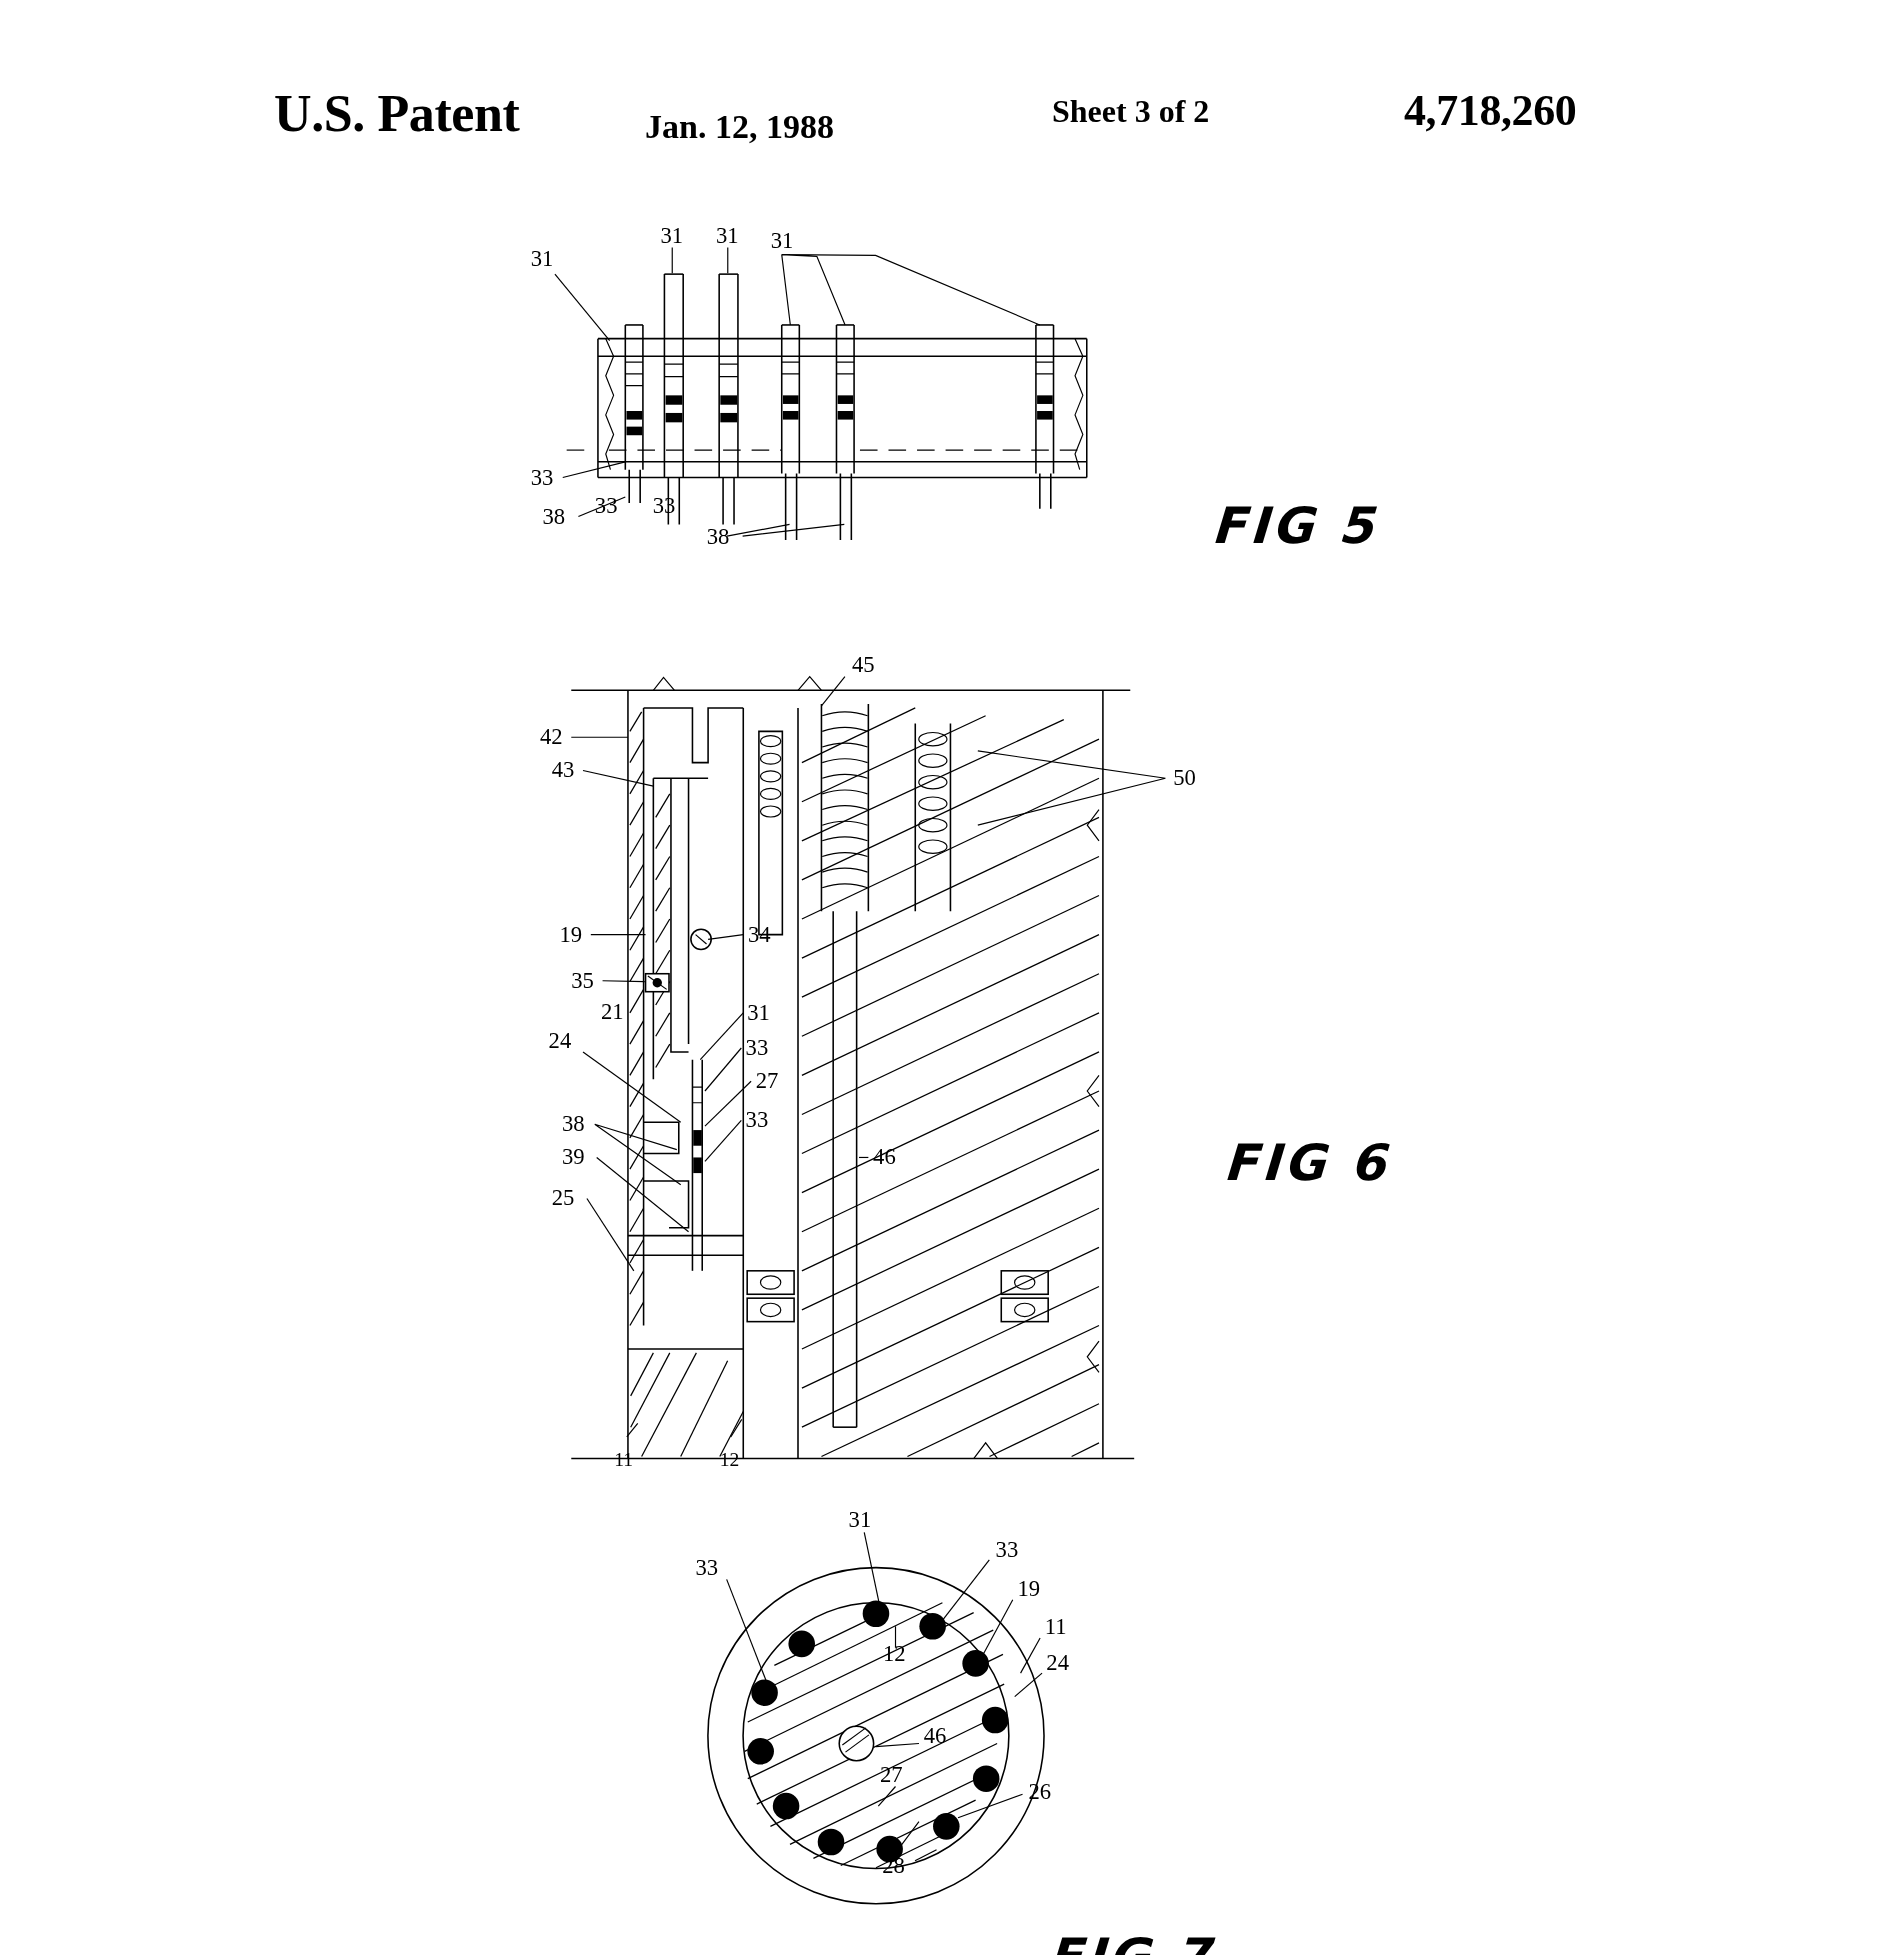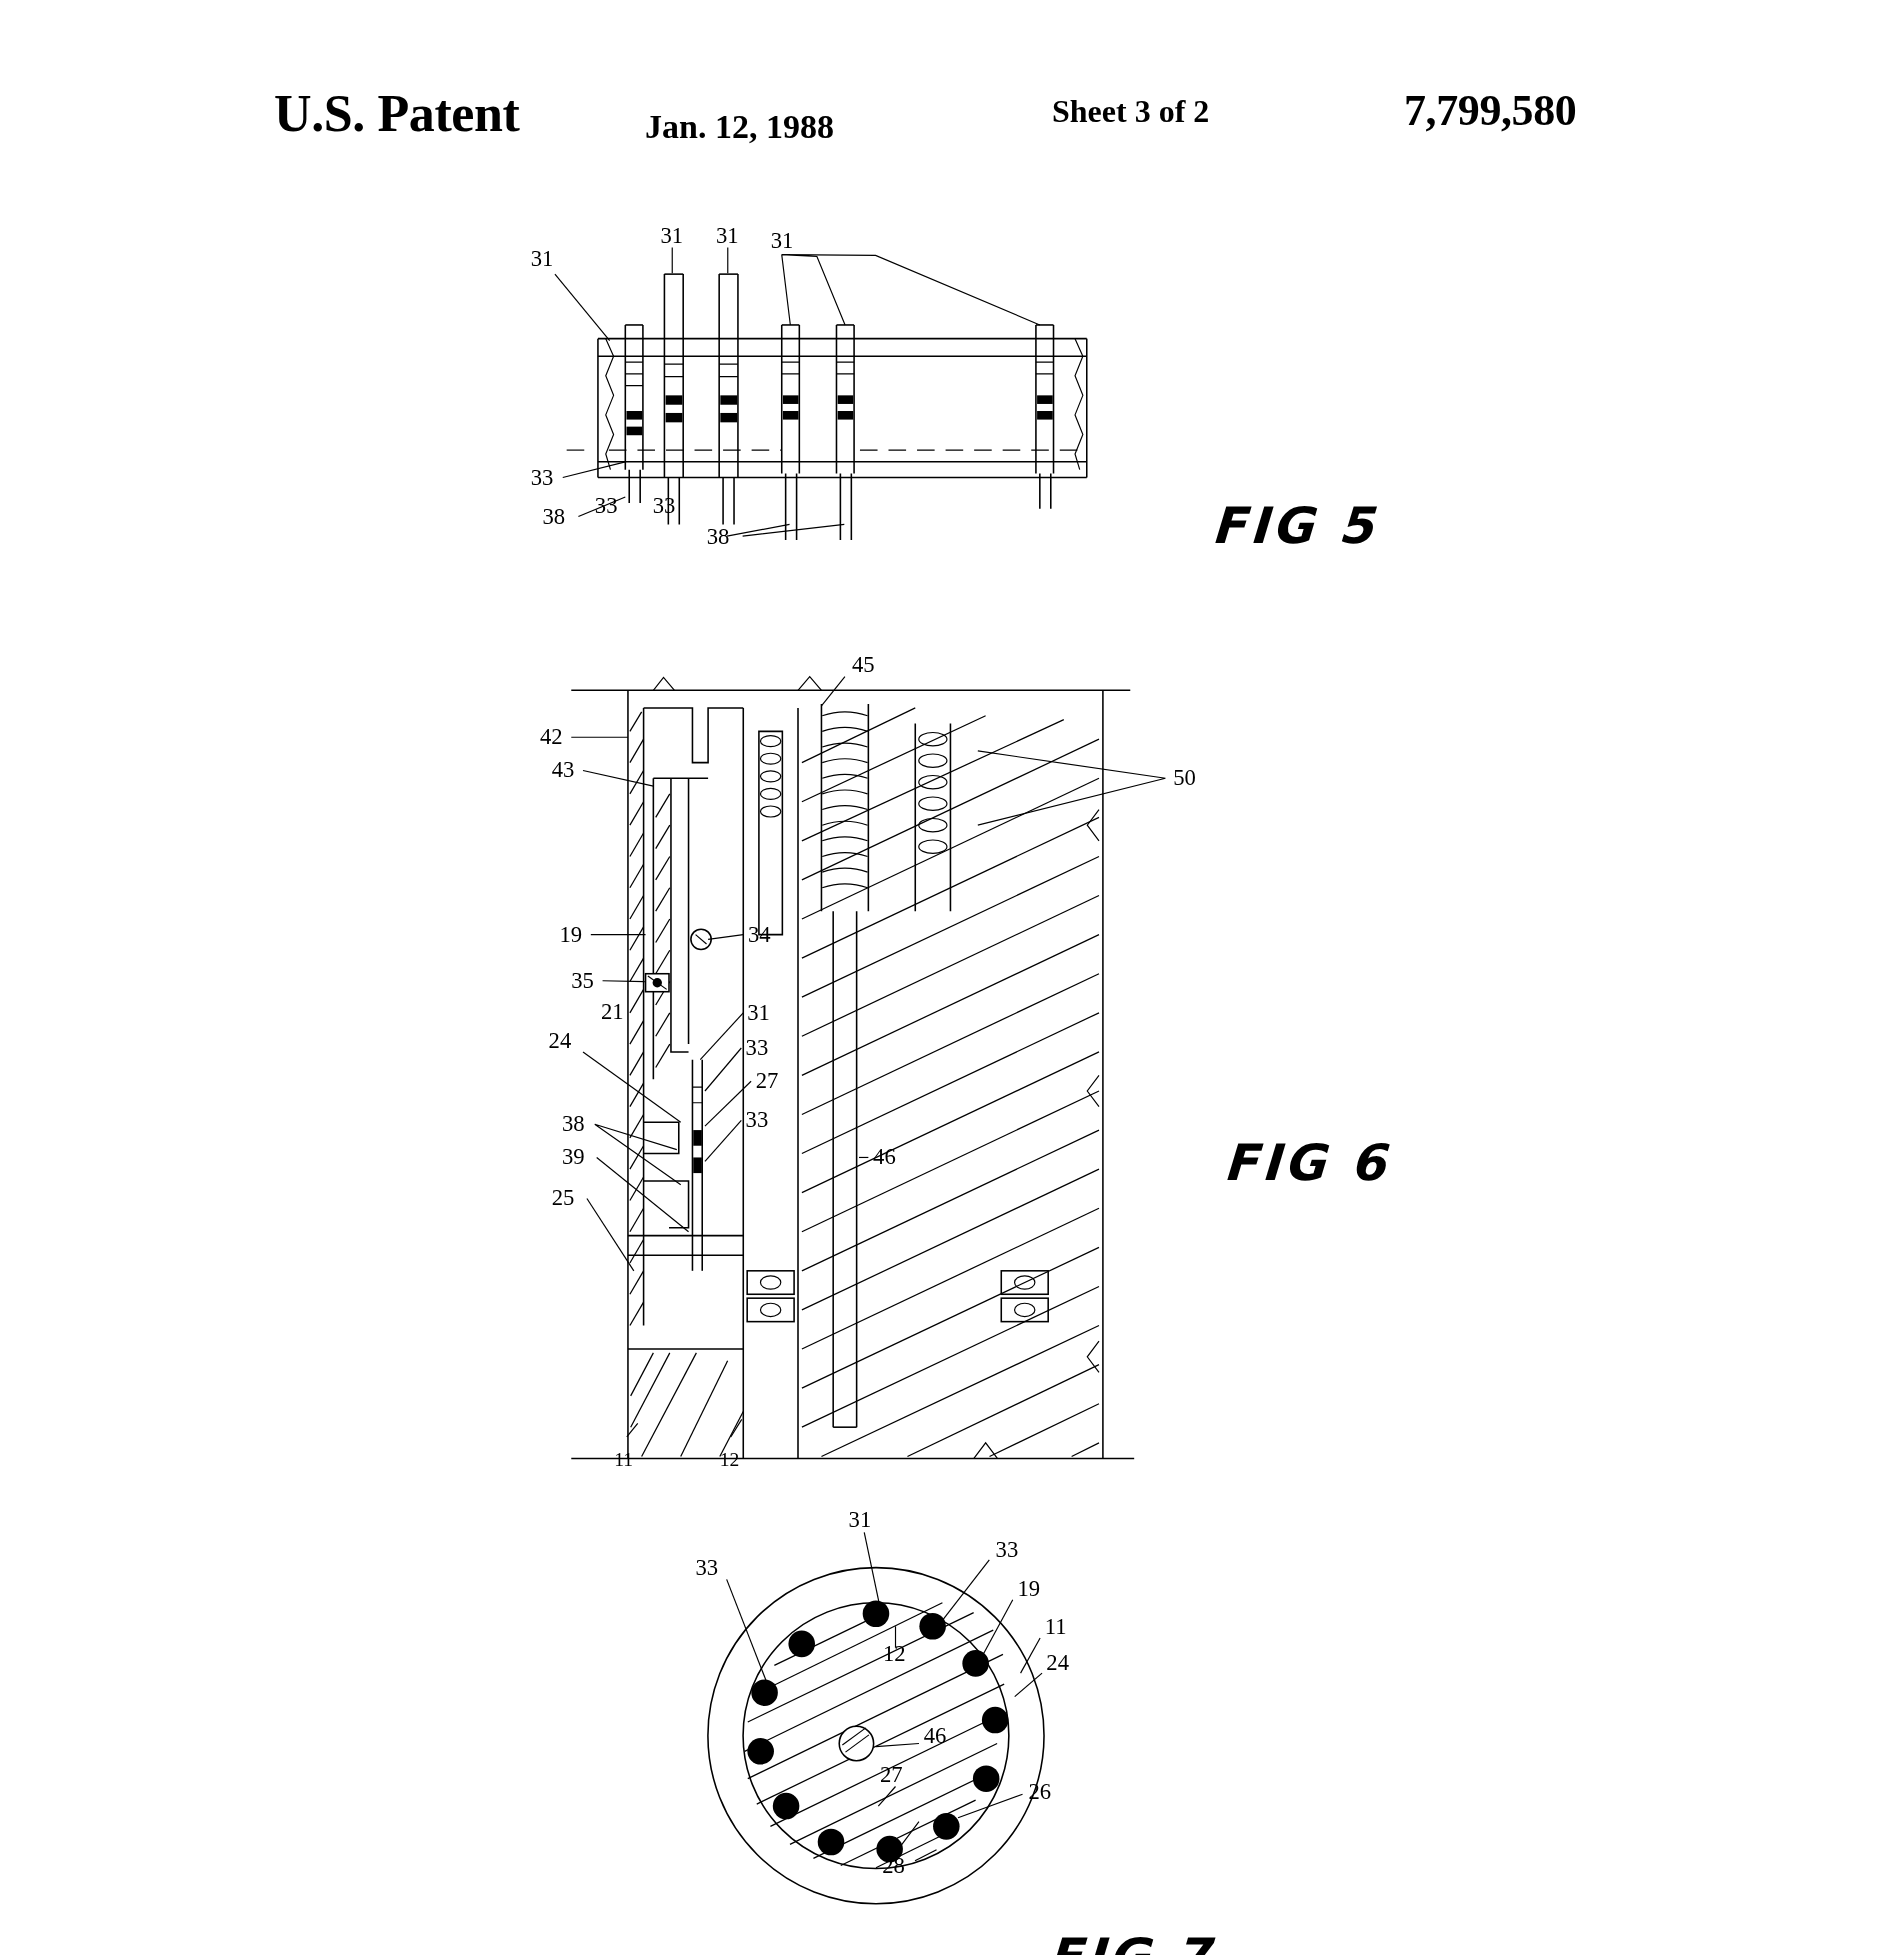--- a/index.html
+++ b/index.html
@@ -110,21 +110,21 @@
 </style>
 </head>
 <body>
 
 <div class="page">
 
   <div class="header">
     <div class="hdr-patent">U.S. Patent</div>
     <div class="hdr-date">Jan. 12, 1988</div>
     <div class="hdr-sheet">Sheet 3 of 2</div>
-    <div class="hdr-number">7,799,580</div>
+    <div class="hdr-number">4,718,260</div>
   </div>
 
   <div class="drawing">
 
     <svg class="fig" style="left:508px; top:227px;" width="743" height="411" viewBox="0 0 1900 1050">
 
       <path class="ln" d="M 230 285 L 1480 285"></path>
       <path class="ln" d="M 230 330 L 1480 330"></path>
       <path class="ln" d="M 230 600 L 1480 600"></path>
       <path class="ln" d="M 230 640 L 1480 640"></path>

